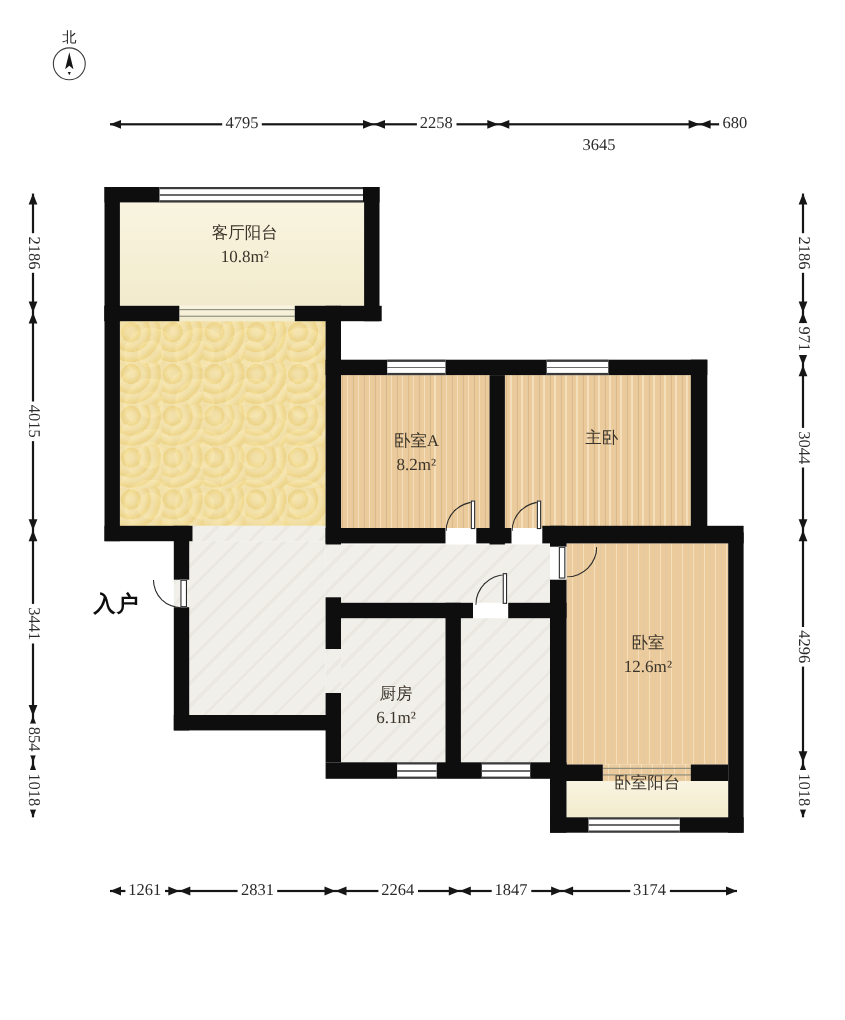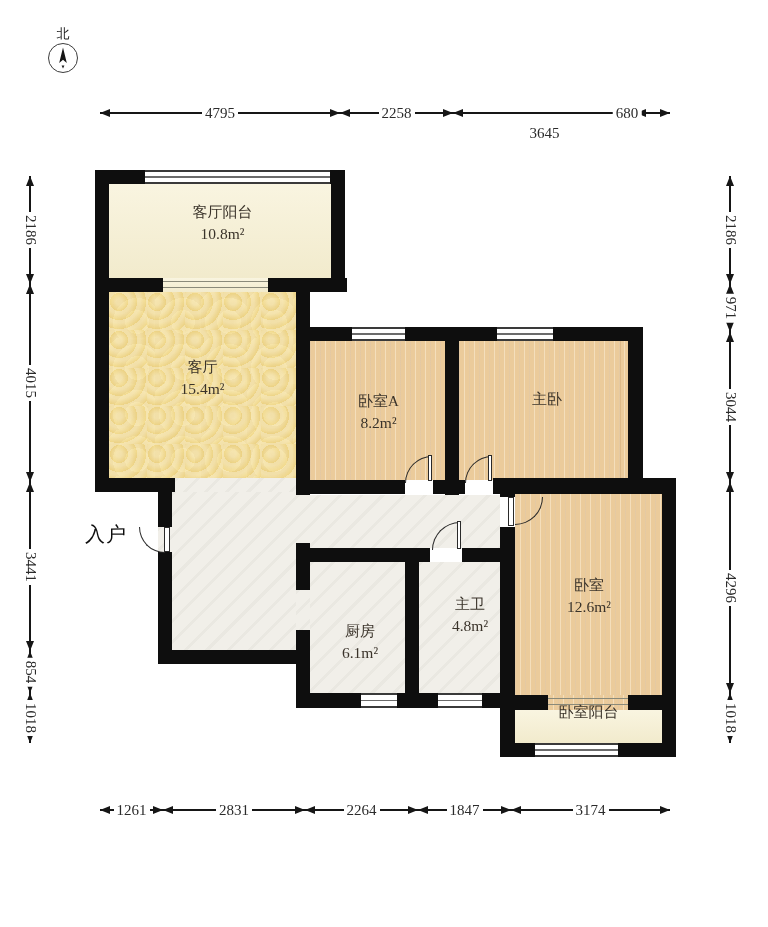--- a/index.html
+++ b/index.html
@@ -37,21 +37,21 @@
   #lb-living-balcony{left:150px;top:202px;width:145px;}
   #lb-living       {left:130px;top:357px;width:145px;}
   #lb-bedroom-a    {left:311px;top:391px;width:135px;}
   #lb-master       {left:472px;top:389px;width:150px;}
   #lb-hall         {left:348px;top:499px;width:130px;}
   #lb-dining       {left:165px;top:549px;width:135px;}
   #lb-kitchen      {left:305px;top:621px;width:110px;}
   #lb-bath         {left:415px;top:594px;width:110px;}
   #lb-bedroom      {left:518px;top:575px;width:142px;}
   #lb-bedroom-balcony{left:515px;top:702px;width:147px;line-height:20px;}
-  #lb-entry{position:absolute;z-index:6;left:85px;top:521px;font-size:20px;font-weight:400;color:#0d0d0d;letter-spacing:1px;}
+  #lb-entry{position:absolute;z-index:6;left:85px;top:535px;font-size:20px;font-weight:700;color:#0d0d0d;letter-spacing:1px;}
 
   
   #compass{position:absolute;left:45px;top:26px;width:36px;z-index:6;text-align:center;}
   #compass .n{font-size:13px;color:#222;line-height:15px;}
   #compass .ring{width:30px;height:30px;margin:2px auto 0;border:1.5px solid #3c3c3c;border-radius:50%;
                  display:flex;align-items:center;justify-content:center;}
 
   
   .ruler{position:absolute;inset:0;z-index:6;pointer-events:none;}
   .rline{position:absolute;background:#161616;}
@@ -137,38 +137,30 @@
       <div class="leaf" style="left: 428px; top: 455px; width: 4px; height: 26px;"></div>
       <div class="leaf" style="left: 488px; top: 455px; width: 4px; height: 26px;"></div>
       <div class="leaf" style="left: 508px; top: 497px; width: 6px; height: 29px;"></div>
       <div class="leaf" style="left: 457px; top: 521px; width: 4px; height: 28px;"></div>
     </div>
 
   <div class="rlabel" id="lb-living-balcony">
     <span>客厅阳台</span>
     <span class="area">10.8m²</span>
   </div>
-  <div class="rlabel" id="lb-living">
-    <span>客厅</span>
-    <span class="area">15.4m²</span>
-  </div>
   <div class="rlabel" id="lb-bedroom-a">
     <span>卧室A</span>
     <span class="area">8.2m²</span>
   </div>
   <div class="rlabel" id="lb-master">
     <span>主卧</span>
   </div>
   <div class="rlabel" id="lb-kitchen">
     <span>厨房</span>
     <span class="area">6.1m²</span>
-  </div>
-  <div class="rlabel" id="lb-bath">
-    <span>主卫</span>
-    <span class="area">4.8m²</span>
   </div>
   <div class="rlabel" id="lb-bedroom">
     <span>卧室</span>
     <span class="area">12.6m²</span>
   </div>
   <div class="rlabel" id="lb-bedroom-balcony">
     <span>卧室阳台</span>
   </div>
 
   <div id="lb-entry">入户</div>
@@ -179,21 +171,21 @@
       <div class="tri" style="left: 330px; top: 108.5px; border-top: 4.5px solid transparent; border-bottom: 4.5px solid transparent; border-left: 10px solid rgb(22, 22, 22);"></div>
       <div class="dim h" style="left: 220px; top: 113px;">4795</div>
       <div class="tri" style="left: 340px; top: 108.5px; border-top: 4.5px solid transparent; border-bottom: 4.5px solid transparent; border-right: 10px solid rgb(22, 22, 22);"></div>
       <div class="tri" style="left: 443px; top: 108.5px; border-top: 4.5px solid transparent; border-bottom: 4.5px solid transparent; border-left: 10px solid rgb(22, 22, 22);"></div>
       <div class="dim h" style="left: 396.5px; top: 113px;">2258</div>
       <div class="tri" style="left: 453px; top: 108.5px; border-top: 4.5px solid transparent; border-bottom: 4.5px solid transparent; border-right: 10px solid rgb(22, 22, 22);"></div>
       <div class="tri" style="left: 626px; top: 108.5px; border-top: 4.5px solid transparent; border-bottom: 4.5px solid transparent; border-left: 10px solid rgb(22, 22, 22);"></div>
       <div class="dim h" style="left: 544.5px; top: 113px; margin-top: 20px;">3645</div>
       <div class="tri" style="left: 636px; top: 108.5px; border-top: 4.5px solid transparent; border-bottom: 4.5px solid transparent; border-right: 10px solid rgb(22, 22, 22);"></div>
       <div class="tri" style="left: 660px; top: 108.5px; border-top: 4.5px solid transparent; border-bottom: 4.5px solid transparent; border-left: 10px solid rgb(22, 22, 22);"></div>
-      <div class="dim h" style="left: 627px; top: 113px;">680</div>
+      <div class="dim h" style="left: 668px; top: 113px;">680</div>
     </div>
   <div class="ruler">
       <div class="rline" style="left: 100px; top: 809.25px; width: 570px; height: 1.5px;"></div>
       <div class="tri" style="left: 100px; top: 805.5px; border-top: 4.5px solid transparent; border-bottom: 4.5px solid transparent; border-right: 10px solid rgb(22, 22, 22);"></div>
       <div class="tri" style="left: 153px; top: 805.5px; border-top: 4.5px solid transparent; border-bottom: 4.5px solid transparent; border-left: 10px solid rgb(22, 22, 22);"></div>
       <div class="dim h" style="left: 131.5px; top: 810px;">1261</div>
       <div class="tri" style="left: 163px; top: 805.5px; border-top: 4.5px solid transparent; border-bottom: 4.5px solid transparent; border-right: 10px solid rgb(22, 22, 22);"></div>
       <div class="tri" style="left: 295px; top: 805.5px; border-top: 4.5px solid transparent; border-bottom: 4.5px solid transparent; border-left: 10px solid rgb(22, 22, 22);"></div>
       <div class="dim h" style="left: 234px; top: 810px;">2831</div>
       <div class="tri" style="left: 305px; top: 805.5px; border-top: 4.5px solid transparent; border-bottom: 4.5px solid transparent; border-right: 10px solid rgb(22, 22, 22);"></div>

